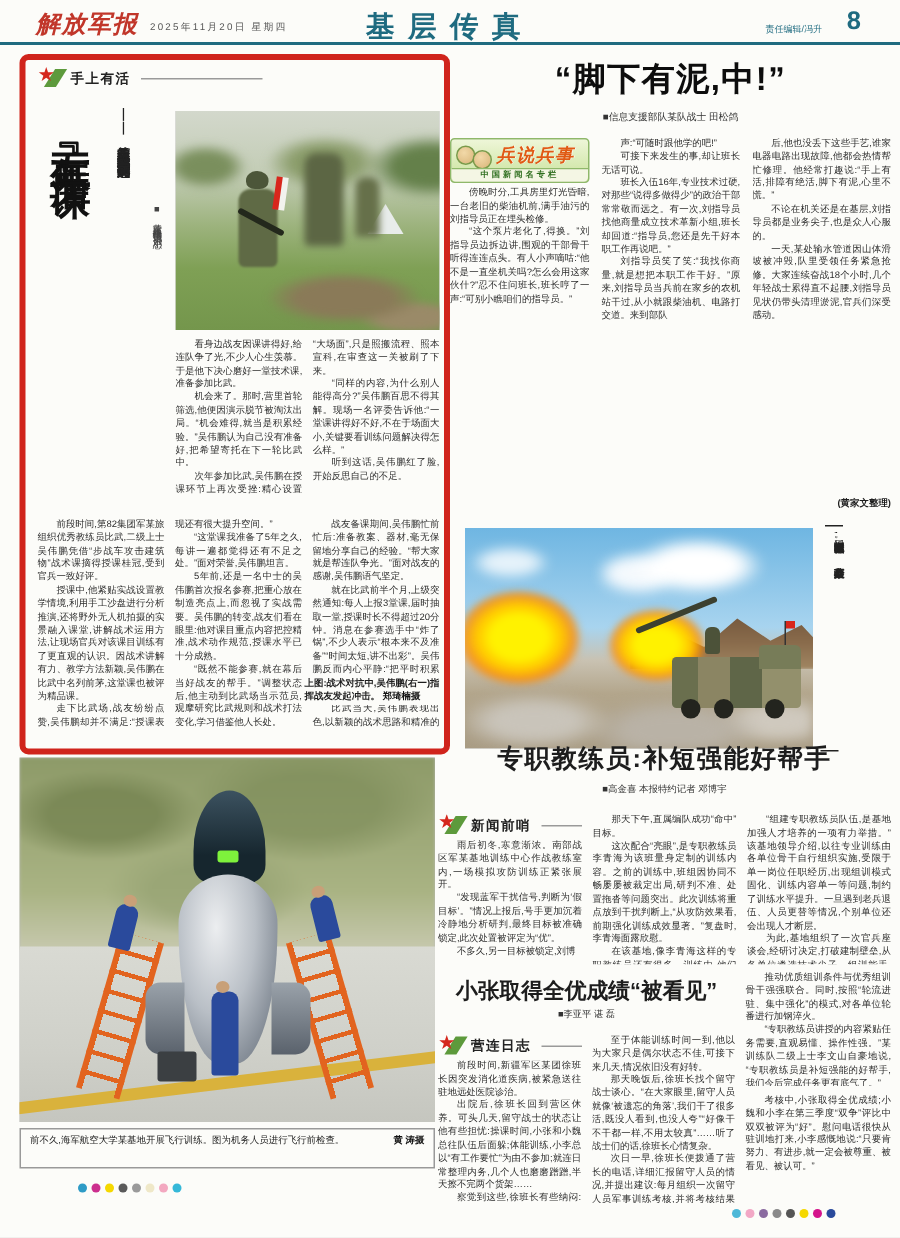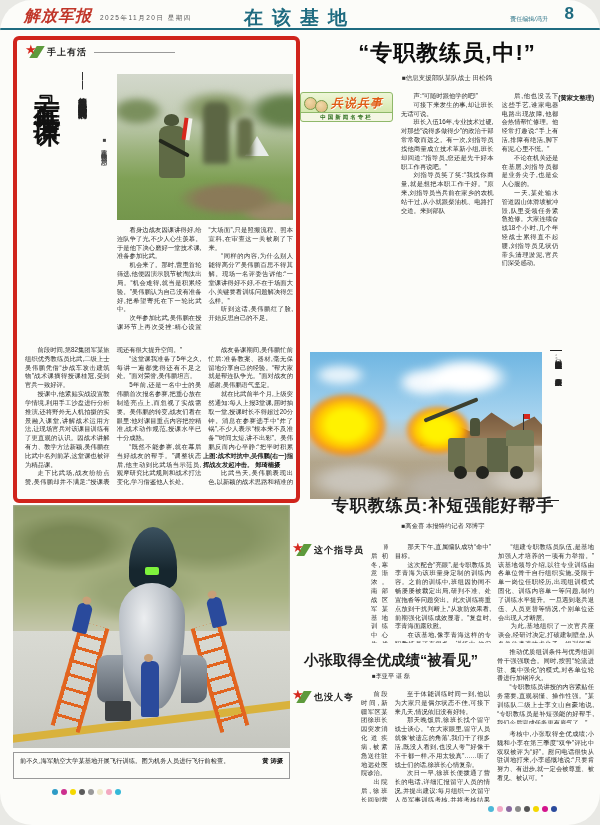--- a/index.html
+++ b/index.html
@@ -1,21 +1,20 @@
 <!DOCTYPE html>
 <html lang="zh"><head>
 <meta charset="utf-8">
 <style>
   * { margin:0; padding:0; box-sizing:border-box; }
   html,body { background:#e9e9e5; }
   .page {
     position:relative; width:600px; height:825px; margin:0 auto;
     background:#fcfcf9; overflow:hidden; color:#1d1d1d;
     font-family:"Liberation Sans","DejaVu Sans",sans-serif;
-    border-radius:32px;
   }
   
   .masthead { position:absolute; left:0; top:0; width:600px; height:28px; }
   .mh-logo { position:absolute; left:24px; top:6px; font-family:"Liberation Serif","DejaVu Serif",serif;
     font-style:italic; font-weight:bold; font-size:16px; color:#c1362a; letter-spacing:1px; }
   .mh-date { position:absolute; left:100px; top:14px; font-size:6.5px; color:#555; letter-spacing:1.5px; }
   .mh-section { position:absolute; left:0; right:0; top:5px; text-align:center; font-size:19px;
     font-weight:bold; color:#1f6b80; letter-spacing:9px; }
   .mh-editor { position:absolute; right:52px; top:15px; font-size:6px; color:#1f6b80; }
   .mh-page { position:absolute; right:26px; top:4px; font-size:17px; font-weight:bold; color:#1f6b80; }
@@ -142,21 +141,21 @@
   .dots { position:absolute; display:flex; gap:3px; }
   .dots-left { left:52px; top:789px; }
   .dots-right { left:488px; top:806px; }
   .dot { width:6px; height:6px; border-radius:50%; display:inline-block; }
 
   
   .art1 { position:absolute; left:300px; top:38px; width:294px; height:312px; }
   .art1-title { text-align:center; font-size:22px; font-weight:bold; letter-spacing:1px; color:#0d0d0d; }
   .art1-byline { text-align:center; font-size:6.5px; color:#333; margin-top:6px; }
   .art1-cols { display:flex; gap:8px; margin-top:9px; height:248px; overflow:hidden; }
-  .col { width:93px; display:flex; flex-direction:row; }
+  .col { width:93px; display:flex; flex-direction:column; }
   .col .paras { flex:1; overflow:hidden; }
   .ending { text-align:right; font-weight:bold; font-size:6.3px; padding-top:2px; }
   .col-logo { width:93px; height:30px; position:relative; border:1px solid #8fb86a; border-radius:3px;
     background:linear-gradient(#eef6d8, #c8e29a); margin-bottom:3px; }
   .cl-face { position:absolute; top:4px; width:13px; height:13px; border-radius:50%;
     background:radial-gradient(circle at 40% 35%, #f2d9a8, #d8b478); border:1px solid #7a9a4a; }
   .cl-face.f1 { left:3px; } .cl-face.f2 { left:14px; top:7px; }
   .cl-title { position:absolute; left:30px; top:2px; font-size:12px; font-weight:bold; font-style:italic;
     color:#e05a14; letter-spacing:1px; text-shadow:0.5px 0.5px 0 #fff; }
   .cl-strip { position:absolute; left:0; right:0; bottom:0; height:9px; background:#f4f6e4;
@@ -178,21 +177,21 @@
   .br-ls3 { position:absolute; left:205px; top:236px; width:97px; height:66px; overflow:hidden; }
 </style>
 </head>
 <body>
 
 <div class="page">
 
   <header class="masthead">
     <div class="mh-logo">解放军报</div>
     <div class="mh-date">2025年11月20日  星期四</div>
-    <div class="mh-section">在该基地</div>
+    <div class="mh-section">基层传真</div>
     <div class="mh-editor">责任编辑/冯升</div>
     <div class="mh-page">8</div>
   </header>
   <div class="mh-rule"></div>
 
   <section class="featured">
     <div class="ft-badge star-badge">
       <span class="sb-mark">
           <span class="sb-swoosh"></span>
           <span class="sb-star">★</span>
@@ -235,21 +234,21 @@
         <p>就在比武前半个月,上级突然通知:每人上报3堂课,届时抽取一堂,授课时长不得超过20分钟。消息在参赛选手中“炸了锅”,不少人表示“根本来不及准备”“时间太短,讲不出彩”。吴伟鹏反而内心平静:“把平时积累的东西拿出来即可,正好检验一下自己的水平。”</p>
         <p>比武当天,吴伟鹏表现出色,以新颖的战术思路和精准的指挥调度,赢得“满堂彩”。</p>
       </div>
     <div class="ft-caption">
       <b>上图:战术对抗中,吴伟鹏(右一)指挥战友发起冲击。</b>
       <span class="credit">郑琦楠摄</span>
     </div>
   </section>
 
   <section class="art1">
-    <h1 class="art1-title">“专职教练员,中!”</h1>
+    <h1 class="art1-title">“脚下有泥,中!”</h1>
     <div class="art1-byline">■信息支援部队某队战士  田松鸽</div>
     <div class="art1-cols">
       <div class="col">
         <div class="col-logo">
           <span class="cl-face f1"></span>
           <span class="cl-face f2"></span>
           <span class="cl-title">兵说兵事</span>
           <span class="cl-strip">中国新闻名专栏</span>
         </div>
         <div class="paras small-body">
@@ -344,21 +343,21 @@
     <h2 class="br-title1">专职教练员:补短强能好帮手</h2>
     <div class="br-byline1">■高金喜  本报特约记者  邓博宇</div>
 
     <div class="br-rowA">
       <div class="col">
         <div class="badge-wrap star-badge">
           <span class="sb-mark">
               <span class="sb-swoosh"></span>
               <span class="sb-star">★</span>
             </span>
-          <span class="sb-label">这个指导员</span>
+          <span class="sb-label">新闻前哨</span>
           <span class="sb-line"></span>
         </div>
         <div class="paras small-body">
             <p>雨后初冬,寒意渐浓。南部战区军某基地训练中心作战教练室内,一场模拟攻防训练正紧张展开。</p>
             <p>“发现蓝军干扰信号,判断为‘假目标’。”情况上报后,号手更加沉着冷静地分析研判,最终目标被准确锁定,此次处置被评定为“优”。</p>
             <p>不多久,另一目标被锁定,刘博</p>
           </div>
       </div>
       <div class="col">
         <div class="paras small-body">
@@ -382,21 +381,21 @@
         <p>“专职教练员讲授的内容紧贴任务需要,直观易懂、操作性强。”某训练队二级上士李文山自豪地说,“专职教练员是补短强能的好帮手,我们今后完成任务更有底气了。”</p>
       </div>
 
     <div class="br-rowC">
       <div class="col">
         <div class="badge-wrap star-badge">
           <span class="sb-mark">
               <span class="sb-swoosh"></span>
               <span class="sb-star">★</span>
             </span>
-          <span class="sb-label">也没人夸</span>
+          <span class="sb-label">营连日志</span>
           <span class="sb-line"></span>
         </div>
         <div class="paras small-body">
             <p>前段时间,新疆军区某团徐班长因突发消化道疾病,被紧急送往驻地远处医院诊治。</p>
             <p>出院后,徐班长回到营区休养。可头几天,留守战士的状态让他有些担忧:操课时间,小张和小魏总往队伍后面躲;体能训练,小李总以“有工作要忙”为由不参加;就连日常整理内务,几个人也磨磨蹭蹭,半天擦不完两个货架……</p>
             <p>察觉到这些,徐班长有些纳闷:小张今年面临转改,一直盼着进步,为啥状态变成这样?</p>
           </div>
       </div>
       <div class="col">
         <div class="paras small-body">

